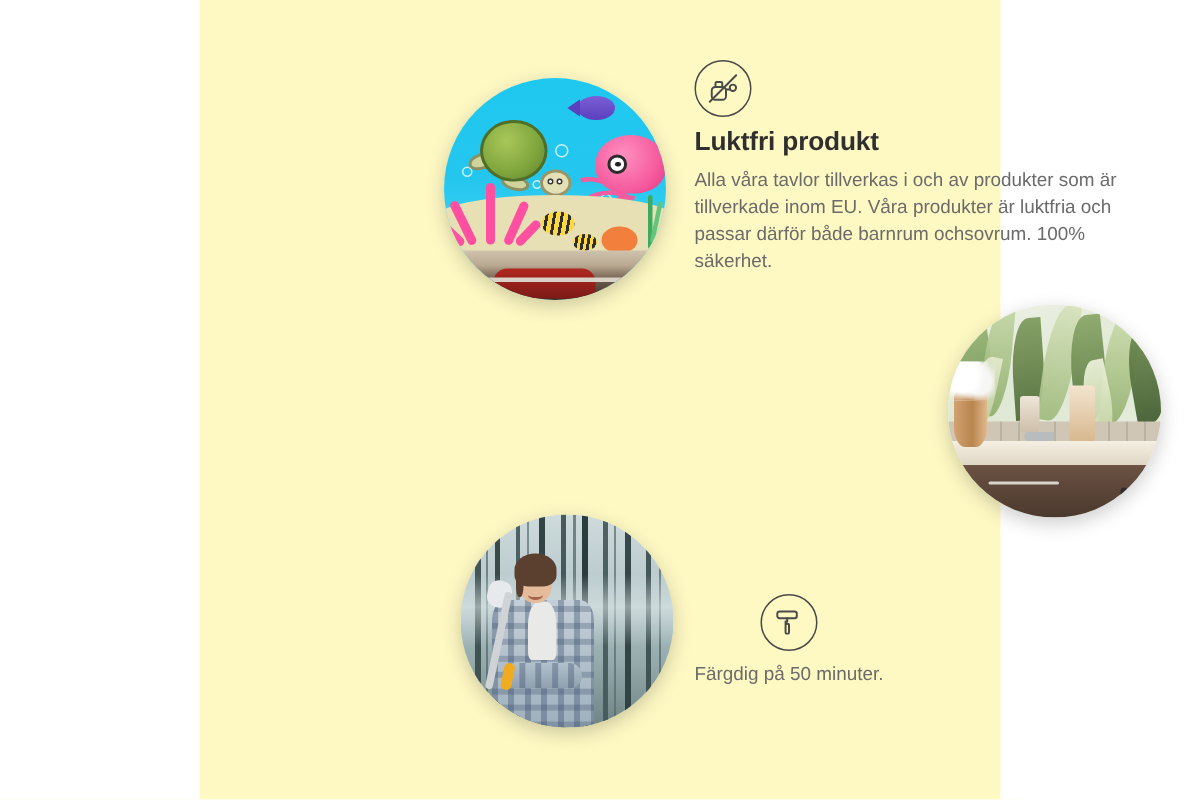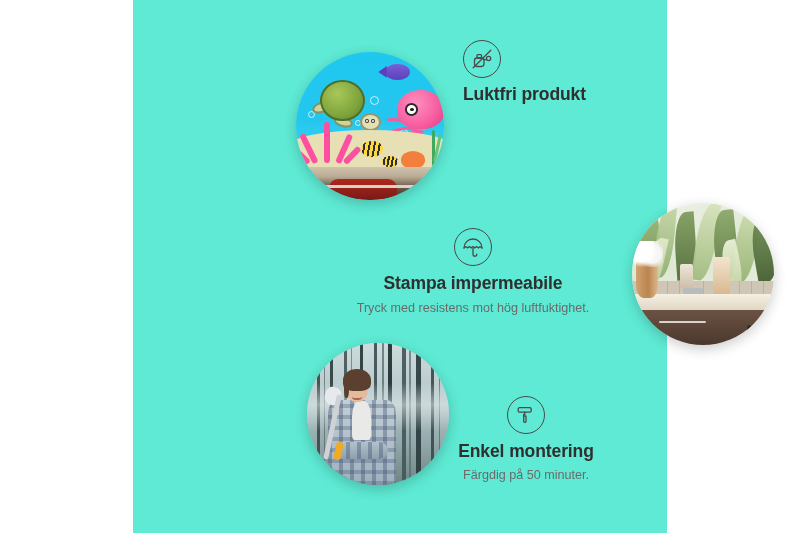--- a/index.html
+++ b/index.html
@@ -21,21 +21,21 @@
     background: #ffffff;
   }
 
   
   #panel {
     position: absolute;
     left: 133px;
     top: 0;
     width: 534px;
     height: 533px;
-    background: #5eead4;
+    background: #fef9c3;
   }
 
   
   .feature {
     position: absolute;
     box-sizing: border-box;
   }
   .feature-icon {
     width: 38px;
     height: 38px;
@@ -579,20 +579,21 @@
       <div class="feature-icon">
         <svg width="24" height="24" viewBox="0 0 24 24" fill="none" stroke="#4a4a4a" stroke-width="1.3" stroke-linecap="round" stroke-linejoin="round">
           <rect x="4.5" y="11" width="9.5" height="8.5" rx="2.4"></rect>
           <rect x="7" y="7.6" width="4.5" height="3.4" rx="0.9"></rect>
           <path d="M14 12.6h2.4"></path>
           <circle cx="18.6" cy="11.5" r="2.1"></circle>
           <path d="M3.2 20.8L20.8 3.2"></path>
         </svg>
       </div>
       <div class="feature-title">Luktfri produkt</div>
+      <div class="feature-desc">Alla våra tavlor tillverkas i och av produkter som är tillverkade inom EU. Våra produkter är luktfria och passar därför både barnrum ochsovrum. 100% säkerhet.</div>
     </div>
 
     <div class="photo" id="photo-bathroom">
       <div class="scene bath-wall">
         <div class="leaf l1"></div>
         <div class="leaf l2"></div>
         <div class="leaf l3"></div>
         <div class="leaf l4"></div>
         <div class="leaf l5"></div>
         <div class="leaf l6"></div>
@@ -605,31 +606,20 @@
           <div class="bath-handle"></div>
         </div>
         <div class="bath-tap"></div>
         <div class="bath-soap"></div>
         <div class="bath-towel"></div>
         <div class="bath-vase"></div>
         <div class="bath-flowers"></div>
       </div>
     </div>
 
-    <div class="feature" id="feature-waterproof">
-      <div class="feature-icon">
-        <svg width="24" height="24" viewBox="0 0 24 24" fill="none" stroke="#4a4a4a" stroke-width="1.3" stroke-linecap="round" stroke-linejoin="round">
-          <path d="M3 13a9 9 0 0 1 18 0"></path>
-          <path d="M3 13c1.2-1.7 2.4-1.7 3.6 0 1.2-1.7 2.4-1.7 3.6 0 1.2-1.7 2.4-1.7 3.6 0 1.2-1.7 2.4-1.7 3.6 0 1.2-1.7 2.4-1.7 3.6 0"></path>
-          <path d="M12 13v6.2a1.9 1.9 0 0 0 3.8 0"></path>
-        </svg>
-      </div>
-      <div class="feature-title">Stampa impermeabile</div>
-      <div class="feature-desc">Tryck med resistens mot hög luftfuktighet.</div>
-    </div>
 
     <div class="photo" id="photo-installer">
       <div class="scene forest-bg">
         <div class="trunks"></div>
         <div class="trunks-thin"></div>
         <div class="forest-haze"></div>
         <div class="person">
           <div class="person-shirt"></div>
           <div class="person-tee"></div>
           <div class="person-head"></div>
@@ -644,18 +634,17 @@
     </div>
 
     <div class="feature" id="feature-easy-mount">
       <div class="feature-icon">
         <svg width="24" height="24" viewBox="0 0 24 24" fill="none" stroke="#4a4a4a" stroke-width="1.3" stroke-linecap="round" stroke-linejoin="round">
           <rect x="4.2" y="4.6" width="13" height="4.6" rx="1.5"></rect>
           <path d="M10.8 9.2v2.1h-1.1v1.5h1.1"></path>
           <rect x="9.7" y="12.8" width="2.3" height="6.6" rx="0.8"></rect>
         </svg>
       </div>
-      <div class="feature-title">Enkel montering</div>
       <div class="feature-desc">Färgdig på 50 minuter.</div>
     </div>
 
   </div>
 </div>
 
 </body></html>

